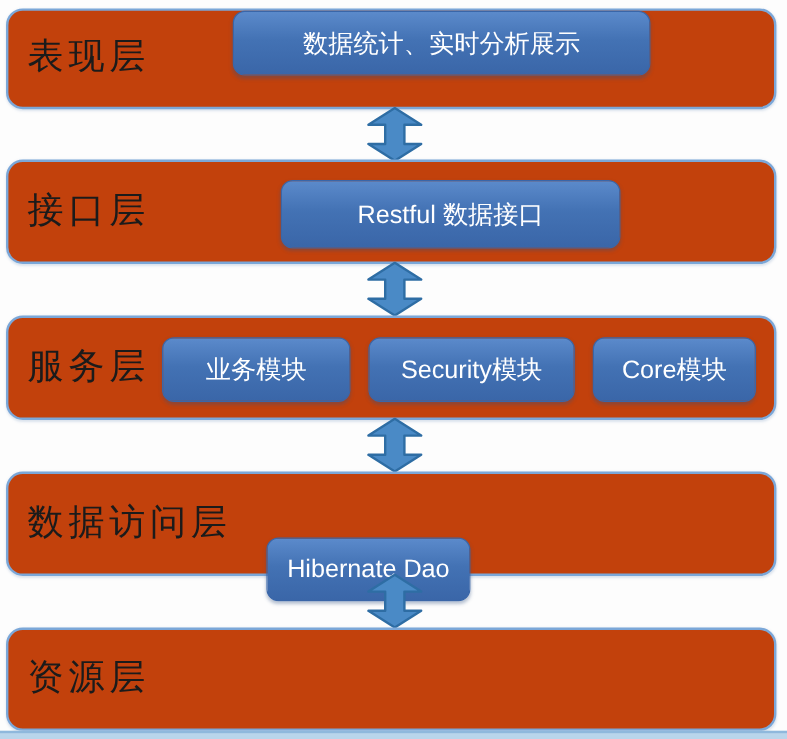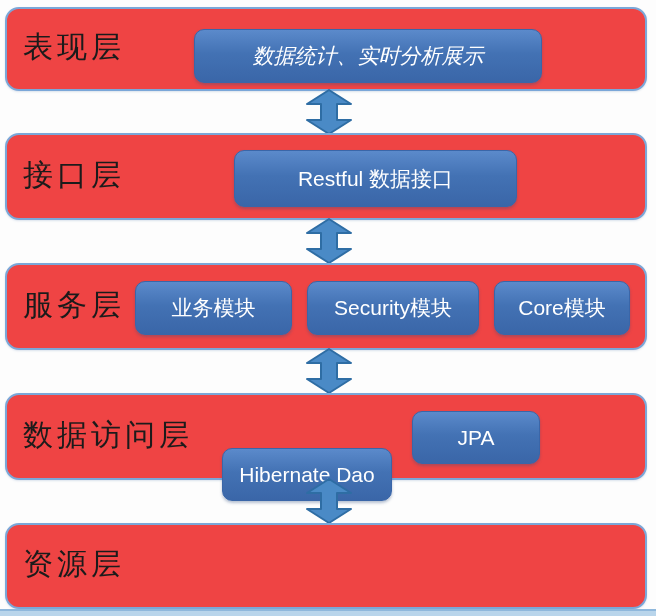--- a/index.html
+++ b/index.html
@@ -6,21 +6,21 @@
   .canvas{
     position:relative;
     width:656px;height:616px;
     background:#fdfdfd;
     font-family:"Liberation Sans", sans-serif;
     overflow:hidden;
   }
   .layer{
     position:absolute;
     left:5px;width:642px;
-    background:#ef4444;
+    background:#c2410c;
     border:2px solid #7ba7d8;
     border-radius:14px;
     box-sizing:border-box;
     box-shadow:0 1px 2px rgba(120,150,190,0.25);
   }
   .l1{top:7px;height:84px;}
   .l2{top:133px;height:87px;}
   .l3{top:263px;height:87px;}
   .l4{top:393px;height:87px;}
   .l5{top:523px;height:86px;}
@@ -39,21 +39,21 @@
     border:1px solid #3a66a8;
     border-radius:10px;
     box-sizing:border-box;
     color:#ffffff;
     font-size:21px;
     display:flex;align-items:center;justify-content:center;
     white-space:nowrap;
     box-shadow:0 2px 3px rgba(50,80,130,0.35);
   }
   
-  .b-present{left:187px;top:20px;width:348px;height:54px;font-style:italic;}
+  .b-present{left:187px;top:0;width:348px;height:54px;}
   
   .b-restful{left:227px;top:15px;width:283px;height:57px;}
   
   .b-biz{left:128px;top:16px;width:157px;height:54px;}
   .b-sec{left:300px;top:16px;width:172px;height:54px;}
   .b-core{left:487px;top:16px;width:136px;height:54px;text-align:center;}
   
   .b-hib{left:215px;top:16px;width:170px;height:53px;margin-top:37px;}
   .b-jpa{left:405px;top:16px;width:128px;height:53px;}
   .arrow{
@@ -147,23 +147,20 @@
 
   <svg class="arrow a3" viewBox="0 0 48 46">
     <polygon points="24,1 46,15 32,15 32,31 46,31 24,45 2,31 16,31 16,15 2,15" fill="#4a8ac6" stroke="#2e6da4" stroke-width="2" stroke-linejoin="round"></polygon>
   </svg>
 
   <div class="layer l4">
     <div class="layer-label">数据访问层</div>
     <div class="bluebox b-hib">
       <span>Hibernate Dao</span>
     </div>
-    <div class="bluebox b-jpa">
-      <span>JPA</span>
-    </div>
   </div>
 
   <svg class="arrow a4" viewBox="0 0 48 46">
     <polygon points="24,1 46,15 32,15 32,31 46,31 24,45 2,31 16,31 16,15 2,15" fill="#4a8ac6" stroke="#2e6da4" stroke-width="2" stroke-linejoin="round"></polygon>
   </svg>
 
   <div class="layer l5">
     <div class="layer-label">资源层</div>
   </div>
 

